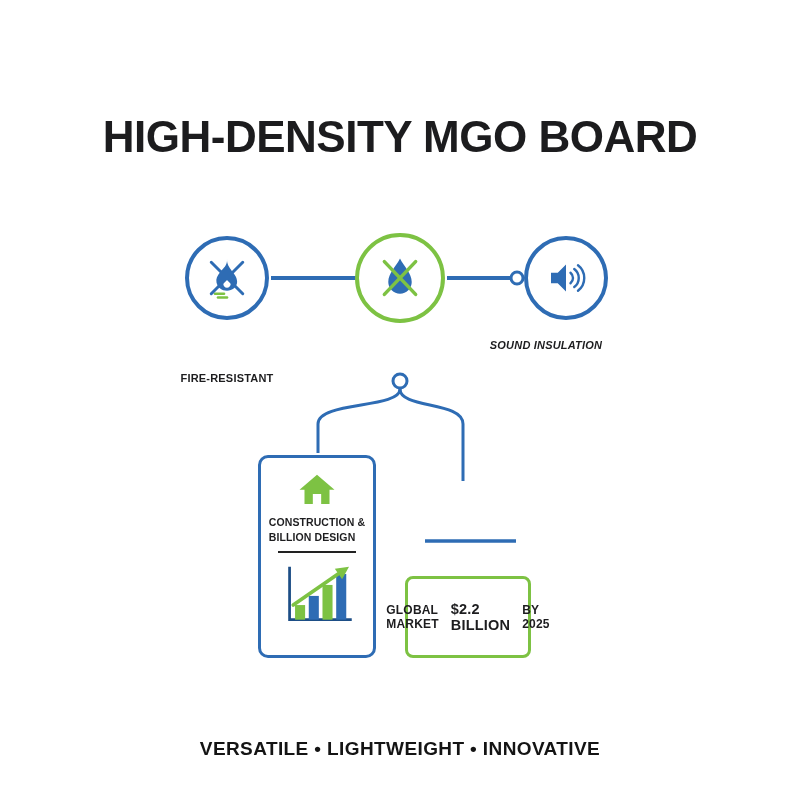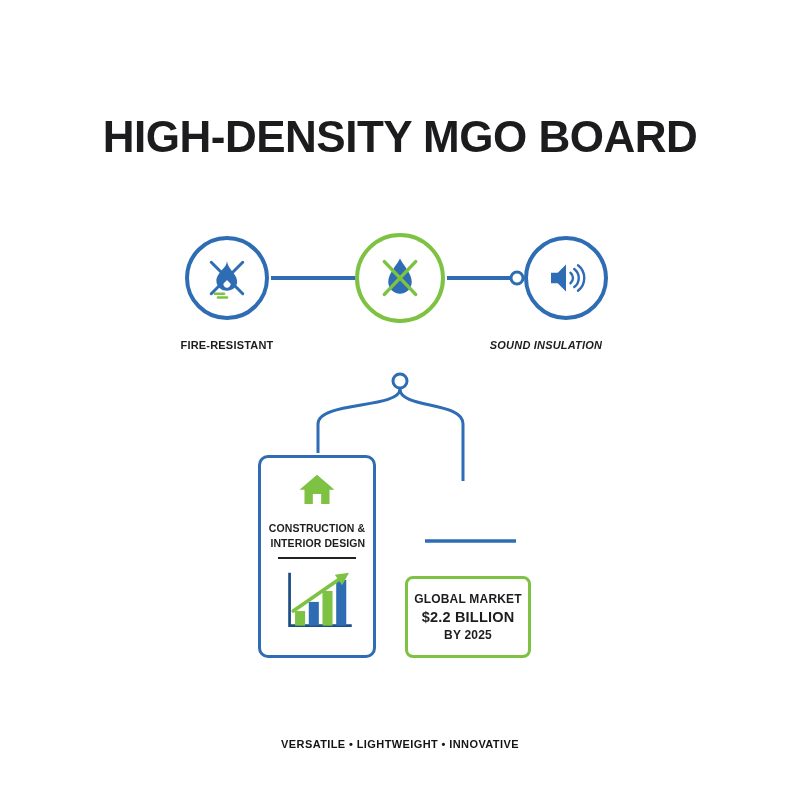--- a/index.html
+++ b/index.html
@@ -36,37 +36,37 @@
     font-size:11px;font-weight:700;letter-spacing:0.2px;color:var(--ink);
   }
 
   .app-card{
     position:absolute;left:258px;top:455px;width:118px;height:203px;
     border:3.5px solid var(--blue);border-radius:10px;background:#ffffff;
     display:flex;flex-direction:column;align-items:center;
   }
   .app-card-house{margin-top:14px;}
   .app-card-title{
-    margin-top:15px;text-align:right;font-size:10.5px;font-weight:800;
+    margin-top:9px;text-align:left;font-size:10.5px;font-weight:800;
     line-height:1.4;letter-spacing:0.1px;color:var(--ink);
   }
   .card-divider{width:78px;height:1.5px;background:#222222;margin-top:7px;}
   .app-card-chart{margin-top:10px;}
 
   .market-card{
     position:absolute;left:405px;top:576px;width:126px;height:82px;
     border:3px solid var(--green);border-radius:8px;background:#ffffff;
-    display:flex;flex-direction:column;align-items:center;justify-content:center;
+    display:flex;flex-direction:row;align-items:center;justify-content:center;
   }
   .market-line1,.market-line3{font-size:12px;font-weight:800;letter-spacing:0.2px;}
-  .market-line2{font-size:14.5px;font-weight:800;margin:3px 4px;letter-spacing:0.2px;}
+  .market-line2{font-size:14.5px;font-weight:800;margin:3px 12px;letter-spacing:0.2px;}
 
   .tagline{
     position:absolute;top:738px;left:0;width:100%;text-align:center;
-    font-size:11px;font-weight:800;letter-spacing:0.4px;color:#141414;
+    font-size:19px;font-weight:800;letter-spacing:0.4px;color:#141414;
   }
 </style>
 </head>
 <body>
 
 <div class="canvas">
 
   <div class="title">HIGH-DENSITY MGO BOARD</div>
 
   <svg class="connectors" width="800" height="800" viewBox="0 0 800 800">
@@ -82,21 +82,21 @@
   <div class="feature-circle circle-blue" style="left:185px;top:236px;width:84px;height:84px;">
     <svg width="48" height="48" viewBox="0 0 64 64">
       <path d="M32 6 C33 15 27 19 23 24 C19 29 17 33 18 38 C19.5 45 25 49 32 49 C39 49 45.5 44 45.5 37 C45.5 31 42 27 38.5 22.5 C35 18 31.5 13 32 6 Z" fill="#2e6cb4"></path>
       <path d="M32 31 C34.5 34 37 36 37 39.3 C37 42.5 34.8 45 32 45 C29.2 45 27 42.5 27 39.3 C27 36 29.5 34 32 31 Z" fill="#ffffff"></path>
       <line x1="16" y1="53" x2="28" y2="53" stroke="#7dc243" stroke-width="3.5" stroke-linecap="round"></line>
       <line x1="20" y1="58" x2="32" y2="58" stroke="#7dc243" stroke-width="3.5" stroke-linecap="round"></line>
       <line x1="11" y1="11" x2="53" y2="53" stroke="#2e6cb4" stroke-width="4" stroke-linecap="round"></line>
       <line x1="53" y1="11" x2="11" y2="53" stroke="#2e6cb4" stroke-width="4" stroke-linecap="round"></line>
     </svg>
   </div>
-  <div class="feature-label" style="left:117px;">FIRE-RESISTANT</div>
+  <div class="feature-label" style="left:117px;margin-top:33px;">FIRE-RESISTANT</div>
 
   <div class="feature-circle circle-green" style="left:355px;top:233px;width:90px;height:90px;">
     <svg width="50" height="50" viewBox="0 0 64 64">
       <path d="M32 7 C27 17 17 26 17 37 a15 15 0 0 0 30 0 C47 26 37 17 32 7 Z" fill="#2e6cb4"></path>
       <line x1="12" y1="11" x2="52" y2="53" stroke="#7dc243" stroke-width="4.5" stroke-linecap="round"></line>
       <line x1="52" y1="11" x2="12" y2="53" stroke="#7dc243" stroke-width="4.5" stroke-linecap="round"></line>
     </svg>
   </div>
 
   <div class="feature-circle circle-blue" style="left:524px;top:236px;width:84px;height:84px;">
@@ -109,21 +109,21 @@
   </div>
   <div class="feature-label" style="left:436px;font-style:italic;">SOUND INSULATION</div>
 
   <div class="app-card">
     <svg class="app-card-house" width="40" height="34" viewBox="0 0 48 40">
       <path d="M24 3 L45 21 H39 V38 H9 V21 H3 Z" fill="#7dc243"></path>
       <rect x="19" y="26" width="10" height="12" fill="#ffffff"></rect>
     </svg>
     <div class="app-card-title">
       <div>CONSTRUCTION &amp;</div>
-      <div>INTERIOR DESIGN</div>
+      <div>BILLION DESIGN</div>
     </div>
     <div class="card-divider"></div>
     <svg class="app-card-chart" width="74" height="64" viewBox="0 0 80 70">
       <polyline points="10,4 10,62 78,62" fill="none" stroke="#1d4e86" stroke-width="3"></polyline>
       <rect x="16" y="46" width="11" height="16" fill="#7dc243"></rect>
       <rect x="31" y="36" width="11" height="26" fill="#2e6cb4"></rect>
       <rect x="46" y="24" width="11" height="38" fill="#7dc243"></rect>
       <rect x="61" y="12" width="11" height="50" fill="#2e6cb4"></rect>
       <line x1="14" y1="46" x2="63" y2="12" stroke="#7dc243" stroke-width="4" stroke-linecap="round"></line>
       <polygon points="75,4 67.5,17.7 59.5,6.3" fill="#7dc243"></polygon>

